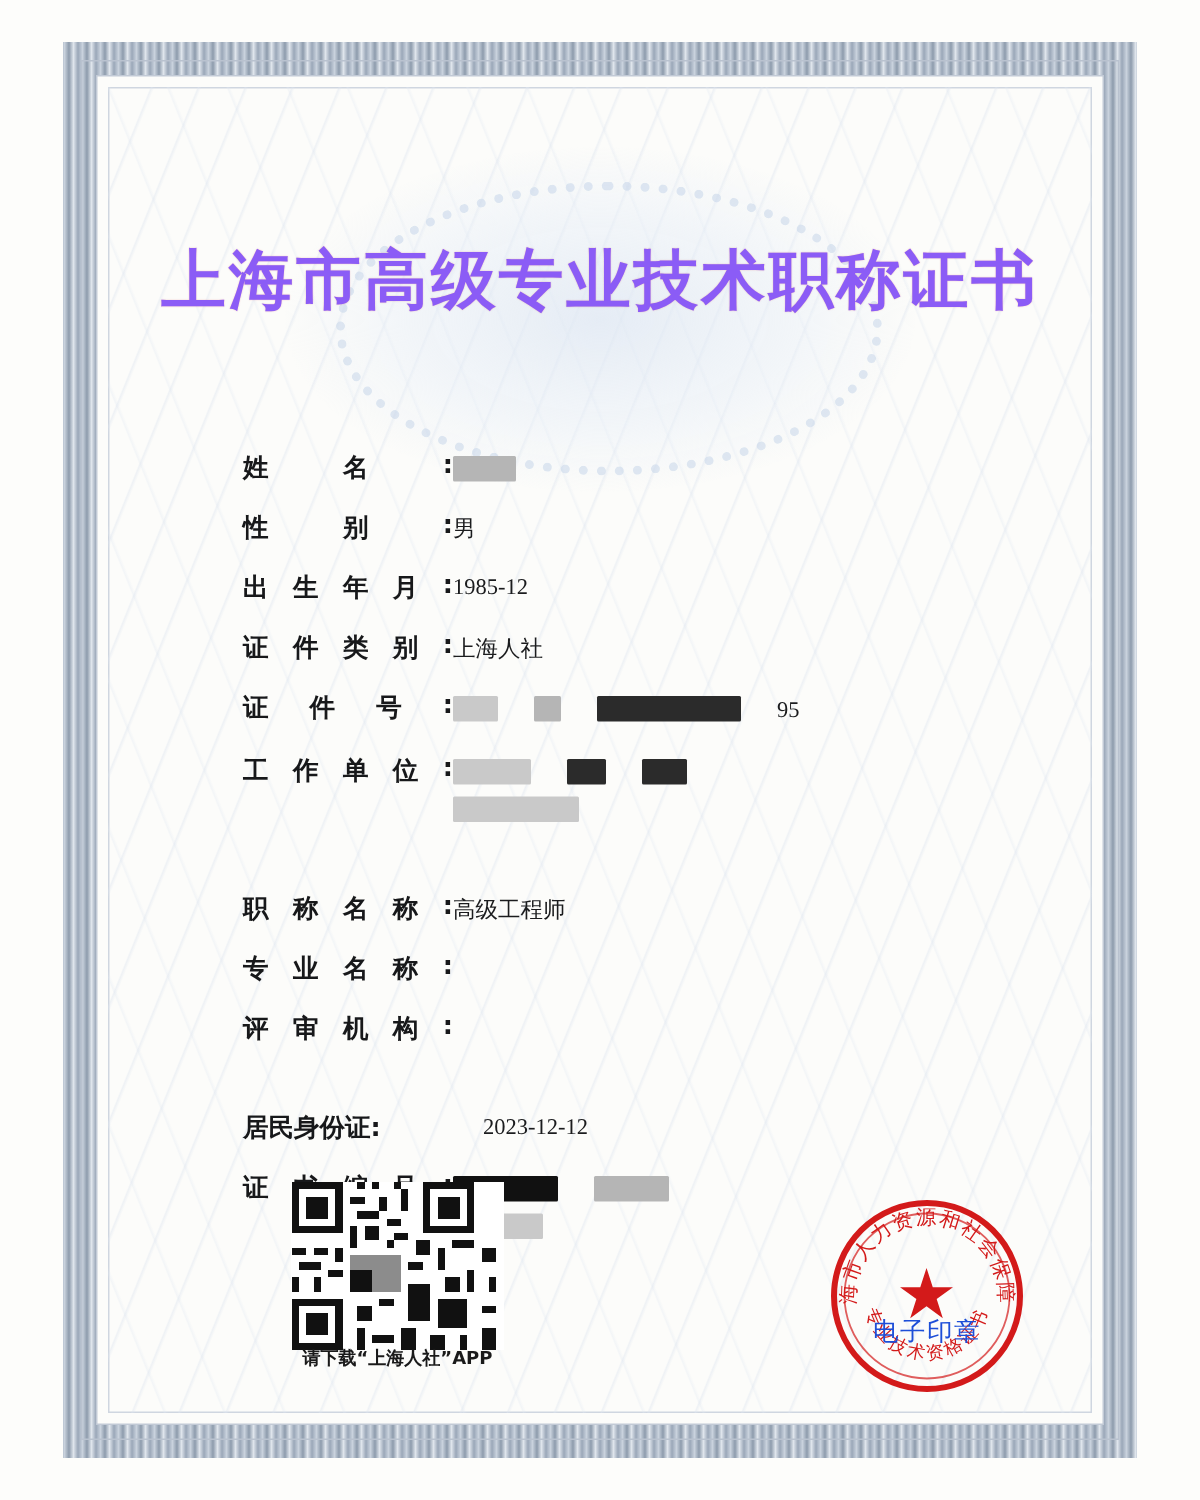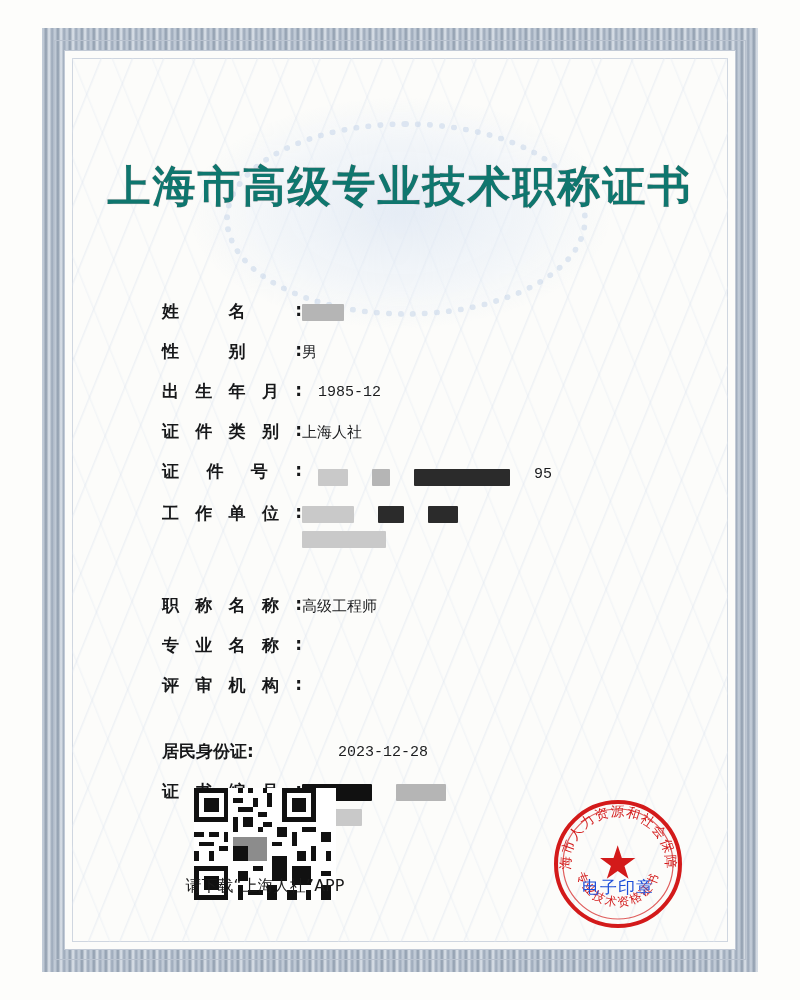--- a/index.html
+++ b/index.html
@@ -85,21 +85,21 @@
     background:
       repeating-linear-gradient(112deg, rgba(225,231,240,0.0) 0px, rgba(225,231,240,0.0) 26px, rgba(222,229,239,0.45) 27px, rgba(225,231,240,0.0) 29px),
       repeating-linear-gradient(68deg, rgba(228,234,242,0.0) 0px, rgba(228,234,242,0.0) 34px, rgba(226,233,242,0.35) 35px, rgba(228,234,242,0.0) 37px);
     pointer-events: none;
   }
   .title {
     position: absolute;
     left: 0; right: 0;
     top: 130px;
     text-align: center;
-    color: #0f766e;
+    color: #8b5cf6;
     font-family: "DejaVu Sans", "Liberation Sans", sans-serif;
     font-size: 43px;
     font-weight: bold;
     letter-spacing: 2px;
     text-shadow: 0 0 1px rgba(208,2,27,0.3);
   }
   .fields {
     position: absolute;
     left: 120px;
     top: 272px;
@@ -129,42 +129,41 @@
   }
   .value {
     flex: 1;
     font-family: "DejaVu Sans", "Liberation Sans", sans-serif;
     font-size: 15px;
     color: #1b1c1e;
     line-height: 1.45;
     padding-top: 2px;
   }
   .value.mono {
-    font-family: Liberation Mono, monospace;
+    font-family: Liberation Serif, serif;
     font-size: 15px;
-    margin-left: 16px;
   }
   .group-gap { height: 30px; }
   .group-gap2 { height: 26px; }
 
   
   .redact {
     display: inline-block;
     vertical-align: middle;
     height: 17px;
     border-radius: 1px;
   }
   .redact.g1 { background: #c9c9c9; }
   .redact.g2 { background: #b5b5b5; }
   .redact.dark { background: #2b2b2b; }
   .redact.black { background: #111111; }
 
   .redact-row {
     display: flex;
-    align-items: flex-end;
+    align-items: flex-start;
     gap: 24px;
     padding-top: 2px;
   }
 
   
   .qr {
     position: absolute;
     left: 152px;
     top: 760px;
     width: 142px;
@@ -172,28 +171,28 @@
     background: #ffffff;
   }
   .qr-canvas {
     width: 142px;
     height: 112px;
     display: block;
   }
   .qr-caption {
     position: absolute;
     left: 108px;
-    top: 846px;
+    top: 868px;
     width: 230px;
     text-align: center;
     font-family: "DejaVu Sans", "Liberation Sans", sans-serif;
-    font-size: 16px;
+    font-size: 12px;
     color: #1a1a1a;
     line-height: 1.5;
-    font-weight: normal;
+    font-weight: bold;
   }
 
   
   .seal {
     position: absolute;
     left: 508px;
     top: 768px;
     width: 136px;
     height: 136px;
   }
@@ -339,21 +338,21 @@
           <span class="colon">:</span>
         </div>
       </div>
 
       <div class="group-gap2"></div>
 
       <div class="row">
         <div class="label" style="flex:0 0 160px;width:160px">
           <span>居民身份证</span><span>:</span>
         </div>
-        <div class="value mono">2023-12-28</div>
+        <div class="value mono">2023-12-12</div>
       </div>
 
       <div class="row">
         <div class="label spread">
           <span>证</span>
           <span>书</span>
           <span>编</span>
           <span>号</span>
           <span class="colon">:</span>
         </div>

